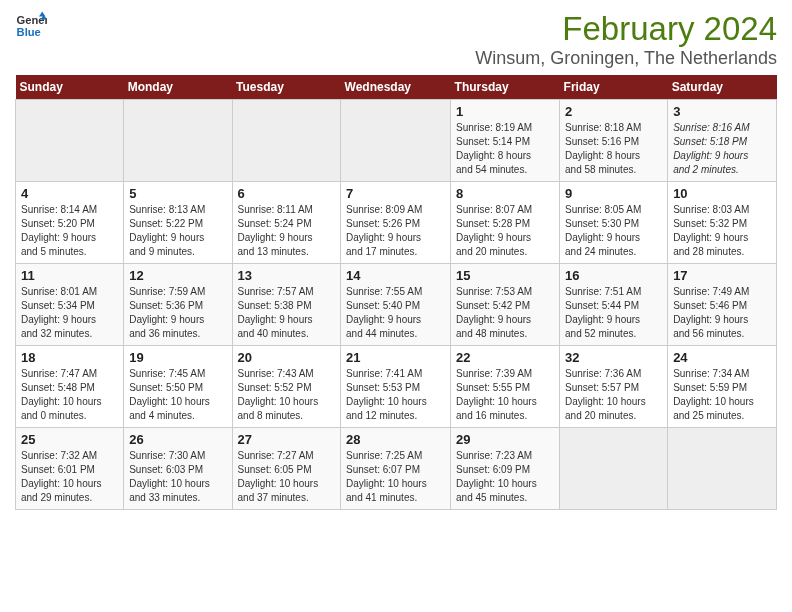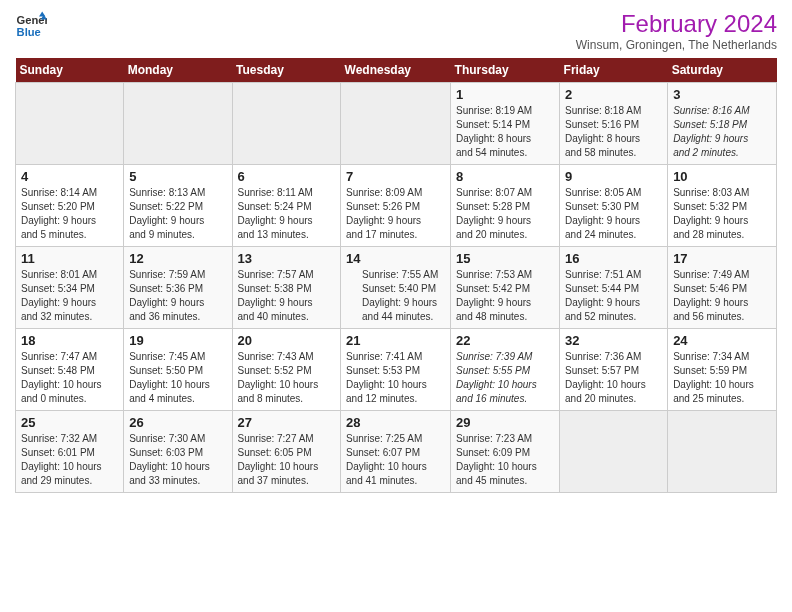--- a/index.html
+++ b/index.html
@@ -22,26 +22,26 @@
       gap: 4px;
     }
     .logo-icon {
       width: 32px;
       height: 32px;
     }
     .title-block {
       text-align: right;
     }
     .month-title {
-      font-size: 24px;
+      font-size: 33px;
       font-weight: normal;
-      color: #a21caf;
+      color: #4d7c0f;
     }
     .subtitle {
-      font-size: 12px;
+      font-size: 18px;
       color: #555;
     }
     table {
       width: 100%;
       border-collapse: collapse;
       font-size: 11px;
     }
     thead tr th {
       background-color: #7f1d1d;
       color: #fff;
@@ -202,21 +202,21 @@
         </td>
         <td>
           <div class="day-num">13</div>
           <div class="day-info" style="white-space: pre-line;">Sunrise: 7:57 AM
 Sunset: 5:38 PM
 Daylight: 9 hours
 and 40 minutes.</div>
         </td>
         <td>
           <div class="day-num">14</div>
-          <div class="day-info" style="white-space: pre-line; margin-left: 16px;">Sunrise: 7:55 AM
+          <div class="day-info" style="white-space: pre-line;">Sunrise: 7:55 AM
 Sunset: 5:40 PM
 Daylight: 9 hours
 and 44 minutes.</div>
         </td>
         <td>
           <div class="day-num">15</div>
           <div class="day-info" style="white-space: pre-line;">Sunrise: 7:53 AM
 Sunset: 5:42 PM
 Daylight: 9 hours
 and 48 minutes.</div>
@@ -260,21 +260,21 @@
         </td>
         <td>
           <div class="day-num">21</div>
           <div class="day-info" style="white-space: pre-line;">Sunrise: 7:41 AM
 Sunset: 5:53 PM
 Daylight: 10 hours
 and 12 minutes.</div>
         </td>
         <td>
           <div class="day-num">22</div>
-          <div class="day-info" style="white-space: pre-line; font-style: italic;">Sunrise: 7:39 AM
+          <div class="day-info" style="white-space: pre-line;">Sunrise: 7:39 AM
 Sunset: 5:55 PM
 Daylight: 10 hours
 and 16 minutes.</div>
         </td>
         <td>
           <div class="day-num">32</div>
           <div class="day-info" style="white-space: pre-line;">Sunrise: 7:36 AM
 Sunset: 5:57 PM
 Daylight: 10 hours
 and 20 minutes.</div>

